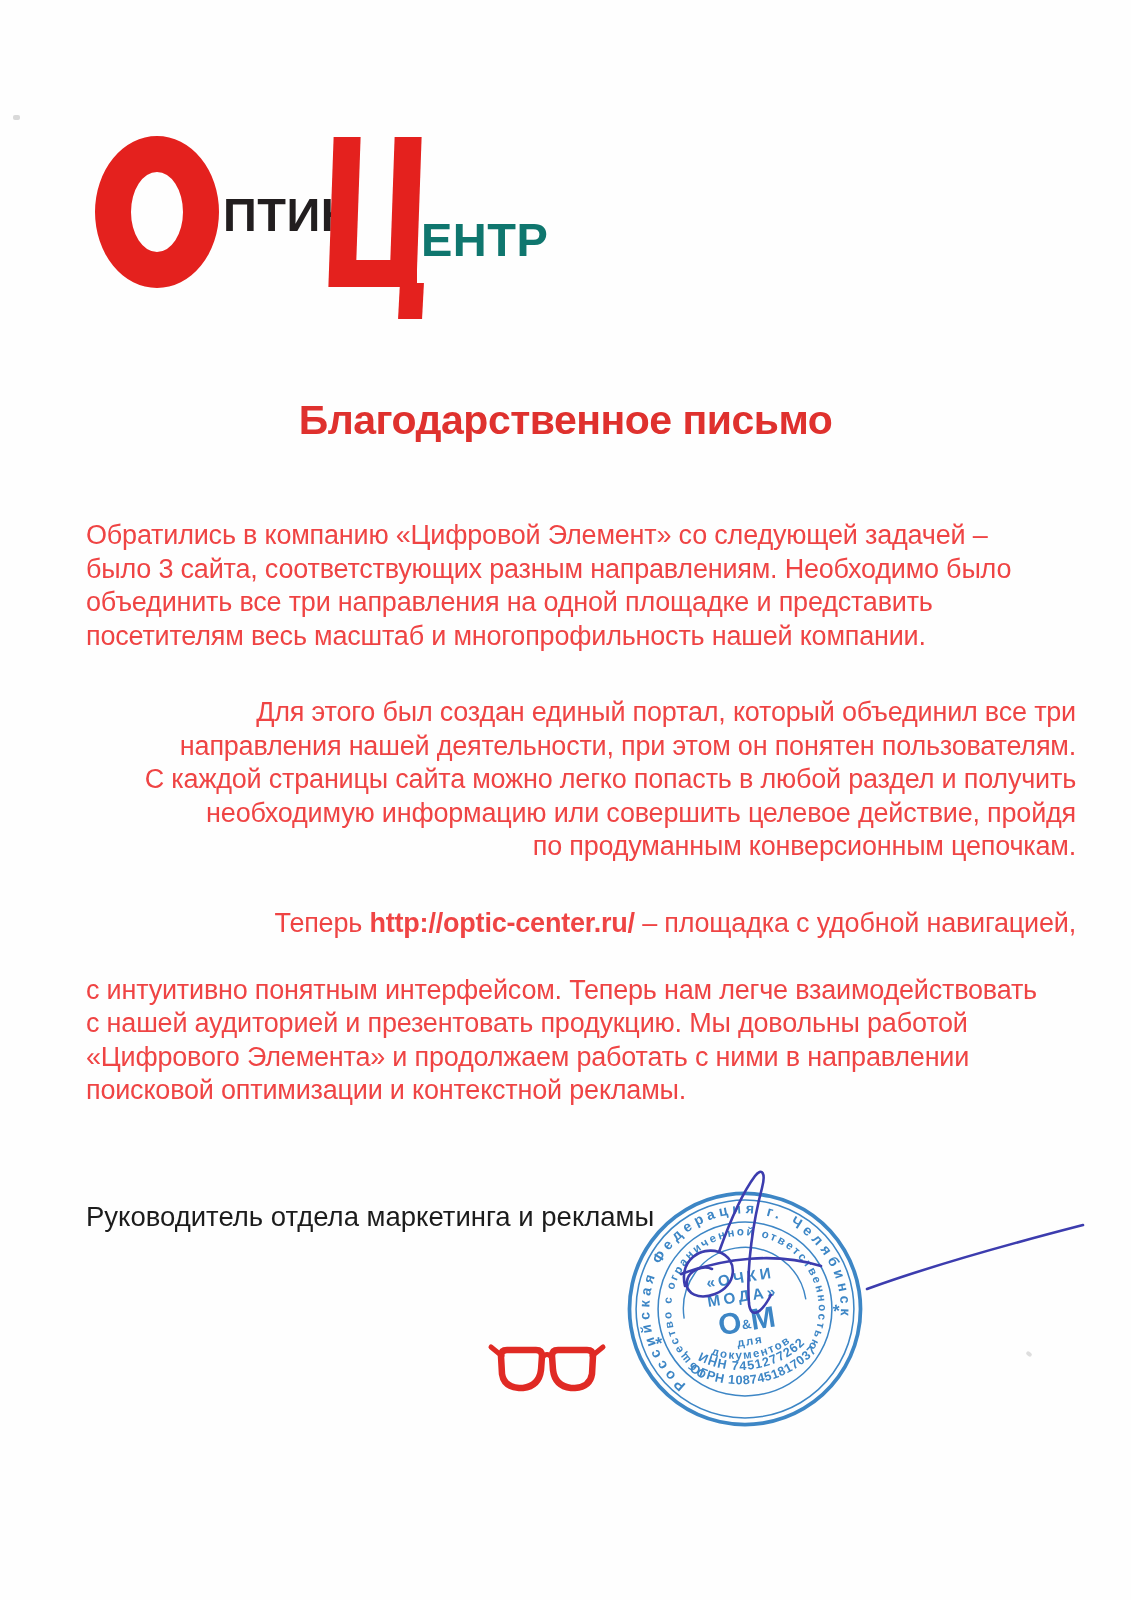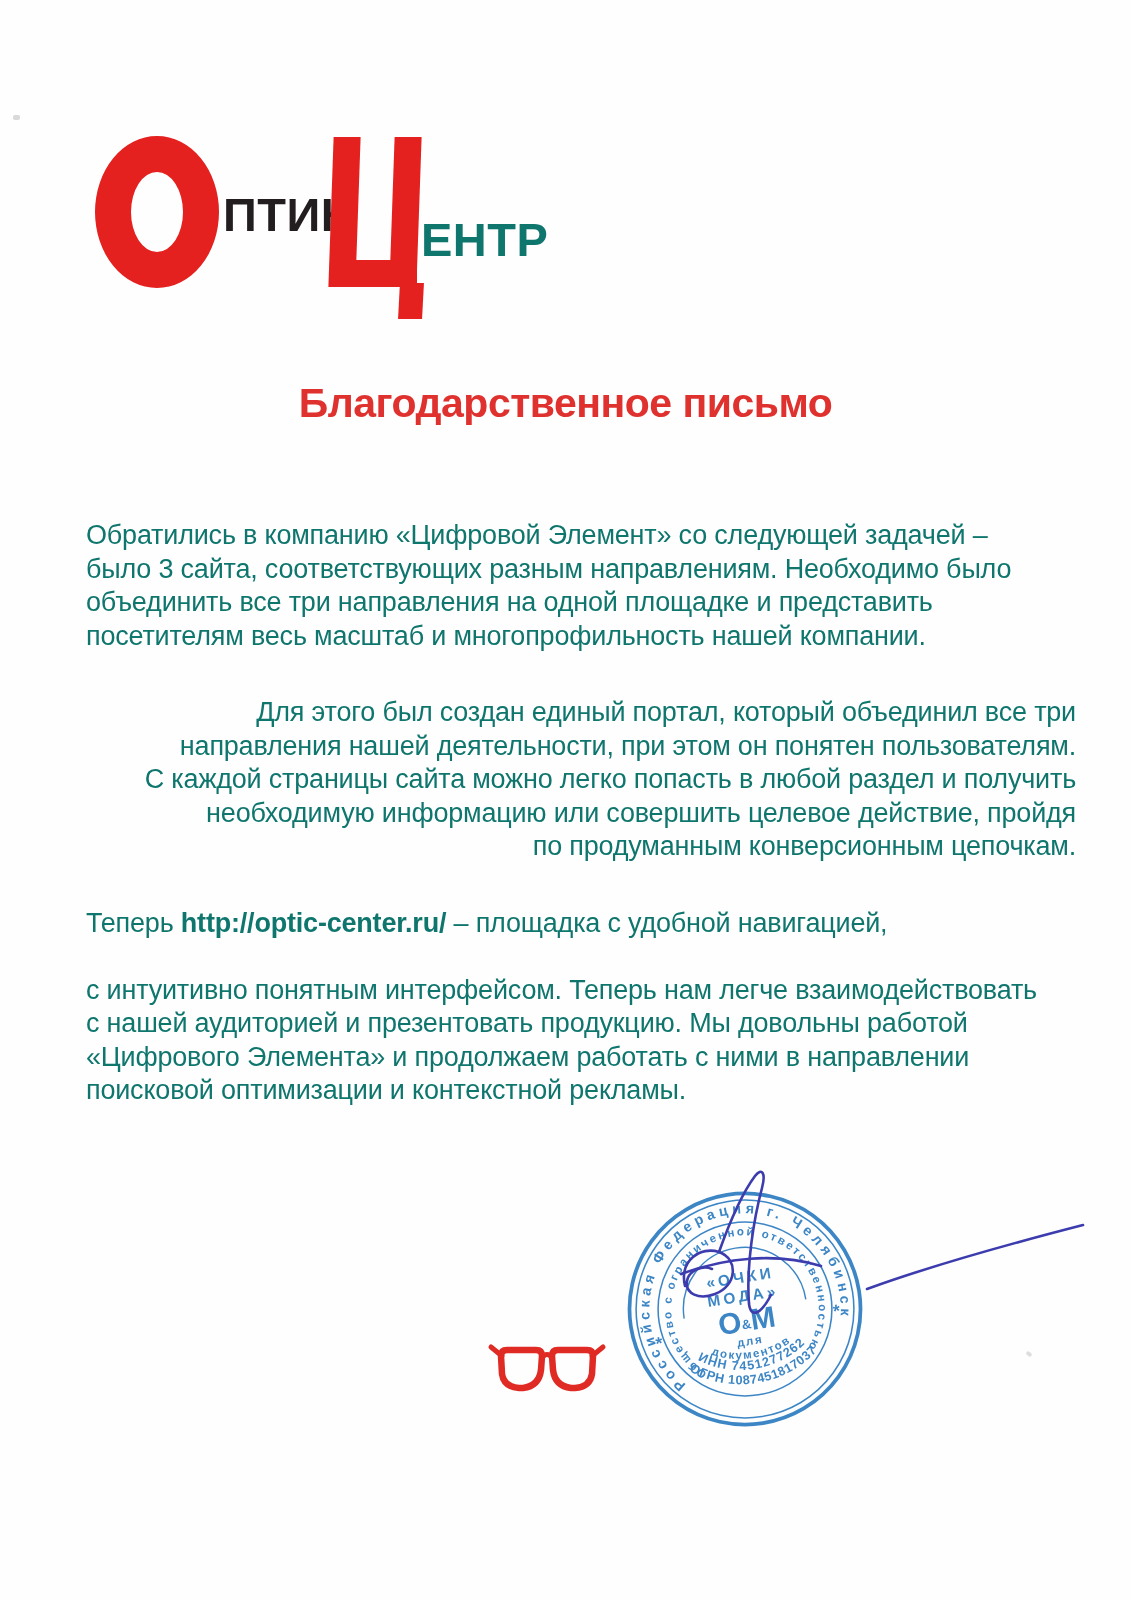--- a/index.html
+++ b/index.html
@@ -24,34 +24,34 @@
   .logo-ts .b-left{left:0;top:0;width:27px;height:150px;transform:skewX(-2deg);}
   .logo-ts .b-right{right:0;top:0;width:27px;height:150px;transform:skewX(-2deg);}
   .logo-ts .b-bottom{left:2px;bottom:0;width:84px;height:27px;}
   .logo-ts .b-tail{right:-4px;top:146px;width:24px;height:36px;transform:skewX(-3deg);}
   .logo-entr{
     position:absolute;left:421px;top:216px;
     font-size:47px;font-weight:bold;color:#0f766e;letter-spacing:.5px;line-height:47px;
   }
   
   .title{
-    position:absolute;left:0;top:380px;width:1131px;margin:0;
+    position:absolute;left:0;top:397px;width:1131px;margin:0;
     text-align:center;font-size:41px;font-weight:bold;color:#df312e;
     letter-spacing:-0.5px;
   }
   
   .para{
     position:absolute;left:86px;width:990px;
     font-size:27px;line-height:33.5px;letter-spacing:-0.2px;
-    white-space:pre-line;color:#0f766e;
+    white-space:pre-line;color:#ef4444;
   }
   .p1{top:519px;}
   .p2{top:696px;text-align:right;}
   .p3{top:873px;}
-  .p3 .first-line{white-space:normal;}
+  .p3 .first-line{white-space:normal;text-align:right;}
   .p3 .rest{white-space:pre-line;}
   .url-bold{font-weight:bold;}
   
   .sig{
     position:absolute;left:86px;top:1198px;width:620px;
     font-size:27.5px;line-height:37px;color:#1c1c1c;
   }
   
   .stamp-svg{position:absolute;left:624px;top:1188px;width:242px;height:242px;opacity:.92;}
   .stamp-svg text{font-family:"Liberation Sans","DejaVu Sans",sans-serif;font-weight:bold;}
@@ -92,20 +92,21 @@
 по продуманным конверсионным цепочкам.</div>
   <div class="para p3">
     <div class="first-line"><span>Теперь </span><span class="url-bold">http://optic-center.ru/</span><span> – площадка с удобной навигацией,</span></div>
     <div class="rest">с интуитивно понятным интерфейсом. Теперь нам легче взаимодействовать
 с нашей аудиторией и презентовать продукцию. Мы довольны  работой
 «Цифрового Элемента» и продолжаем работать с ними в направлении
 поисковой оптимизации и контекстной рекламы.</div>
   </div>
 
   <div class="sig">
+    <div>Руководитель отдела маркетинга и рекламы</div>
   </div>
 
   <svg class="stamp-svg" viewBox="0 0 220 220">
     <defs>
       <path id="ringOuter" d="M 110,197 A 87,87 0 1 1 110,23 A 87,87 0 1 1 110,197"></path>
       <path id="ringInner" d="M 110,177 A 67,67 0 1 1 110,43 A 67,67 0 1 1 110,177"></path>
       <path id="arcDocs" d="M 70,144.3 A 80,80 0 0 0 150,144.3"></path>
       <path id="arcInn" d="M 61,149.6 A 85,85 0 0 0 159,149.6"></path>
       <path id="arcOgrn" d="M 51.5,158 A 95,95 0 0 0 168.5,158"></path>
     </defs>

